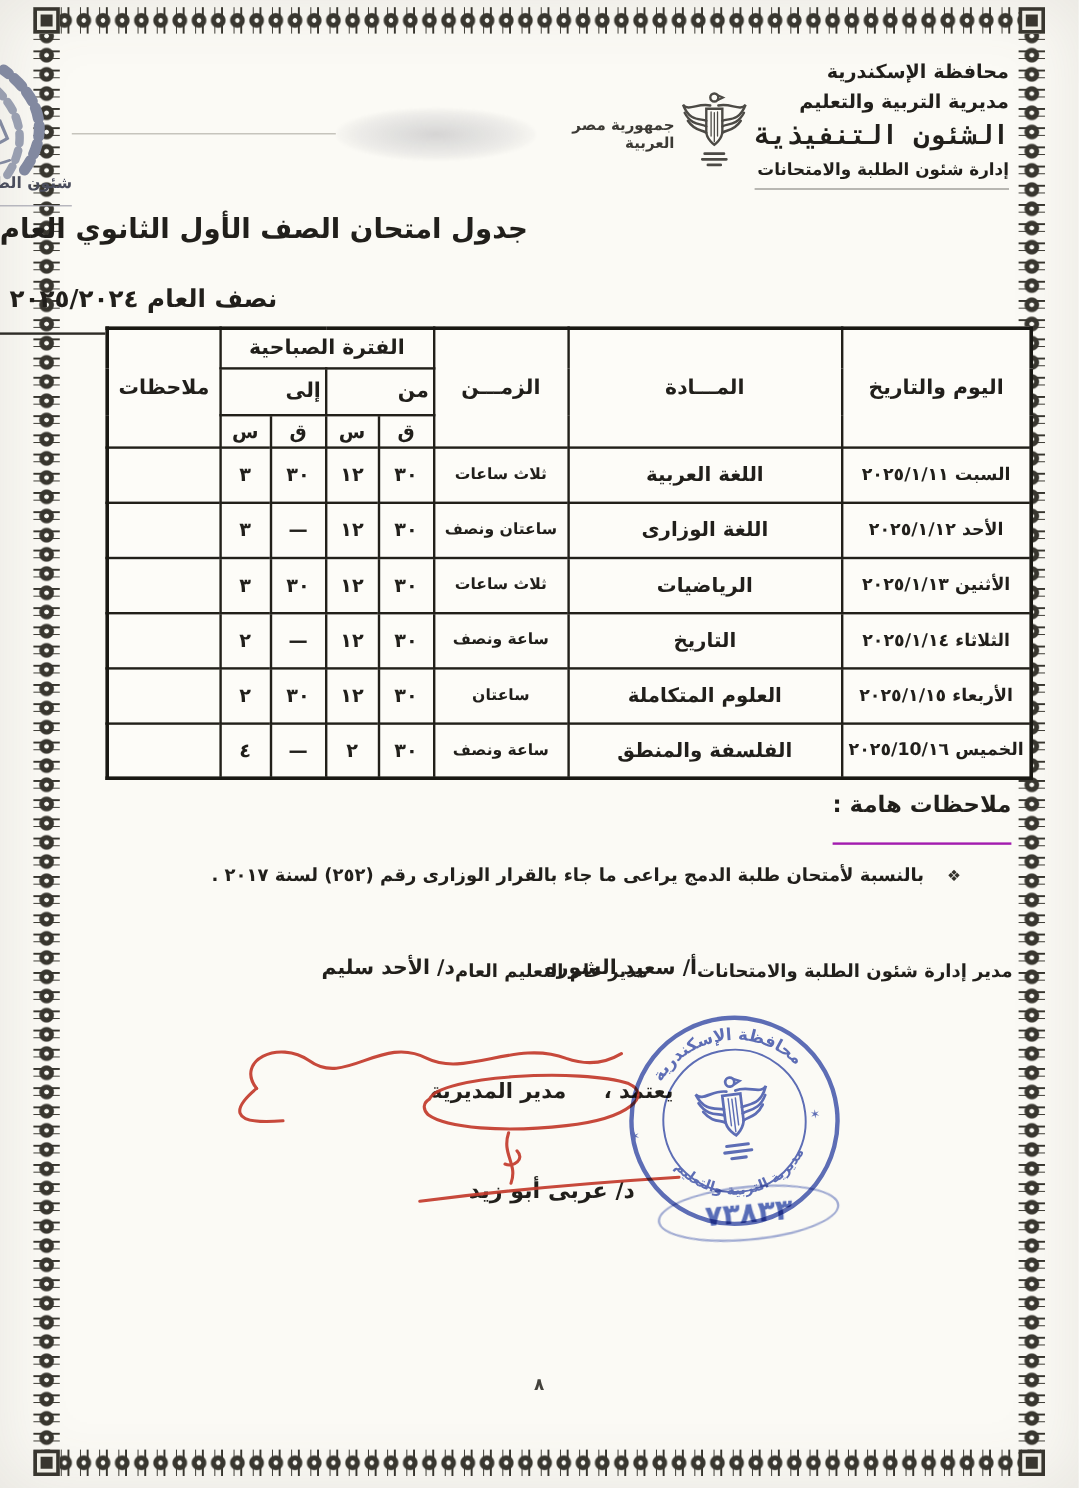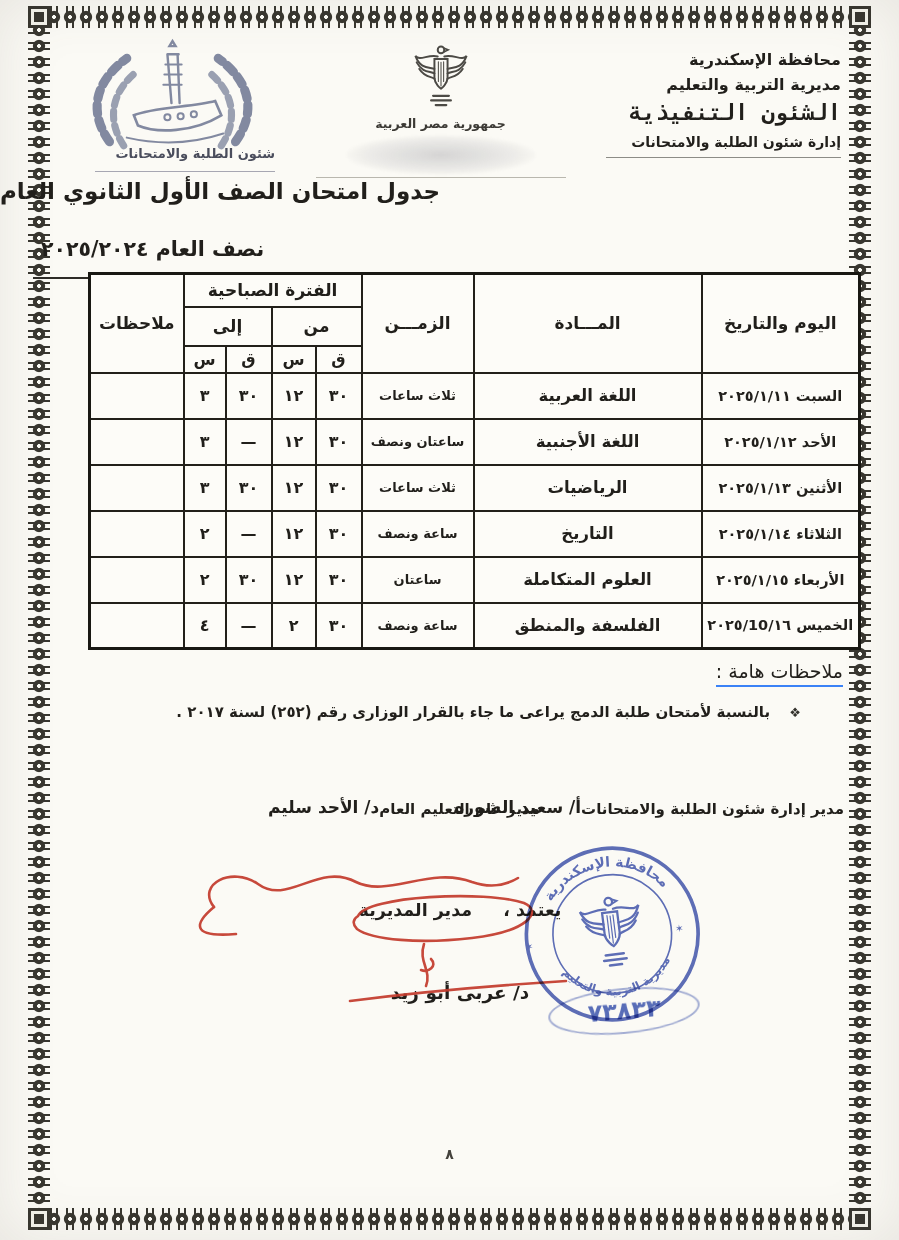--- a/index.html
+++ b/index.html
@@ -28,55 +28,55 @@
     box-shadow:inset 0 0 0 3px #38362f, inset 0 0 0 6px #efeee6;}
   .bc-tl{top:6px;left:28px;} .bc-tr{top:6px;right:28px;}
   .bc-bl{bottom:10px;left:28px;} .bc-br{bottom:10px;right:28px;}
 
   
   .header{position:absolute;top:38px;left:60px;right:58px;height:140px;display:flex;z-index:3;}
   .org-block{width:235px;padding-top:10px;text-align:right;}
   .org-line{font-weight:bold;font-size:16px;line-height:1.55;white-space:nowrap;}
   .org-line.l3{font-size:22px;font-family:Liberation Mono, monospace;}
   .org-line.l4{font-size:14px;border-bottom:1.5px solid #8c8c86;padding-bottom:4px;}
-  .center-block{flex:1;display:flex;flex-direction:column;align-items:center;padding-top:4px;}
+  .center-block{flex:1;display:flex;flex-direction:row;align-items:center;padding-top:4px;}
   .republic{font-size:12.5px;font-weight:bold;margin-top:2px;color:#3c3a35;}
   .smudge{width:190px;height:44px;margin-top:4px;border-radius:50%;
     background:radial-gradient(ellipse at center, rgba(115,115,128,.28), rgba(115,115,128,.10) 55%, transparent 75%);
     filter:blur(1px);}
   .center-line{width:250px;border-bottom:1.5px solid #b9b7ae;margin-top:2px;}
   .logo-block{width:215px;display:flex;flex-direction:column;align-items:flex-start;}
   .logo-caption{font-size:13px;font-weight:bold;color:#4a4d5c;margin-top:-14px;}
   .logo-line{width:180px;border-bottom:1.5px solid #a7a7b2;margin-top:10px;}
 
   
   .title-block{position:absolute;top:178px;left:0;right:0;text-align:left;z-index:3;}
   .title-main{font-size:23px;font-weight:bold;letter-spacing:.5px;}
   .title-sub{display:inline-block;font-size:20.5px;font-weight:bold;margin-top:14px;
-    border-bottom:2.2px solid #2e2c27;padding:0 8px 16px;margin-left:33px;}
+    border-bottom:2.2px solid #2e2c27;padding:0 8px 16px;}
 
   
   .exam-table{position:absolute;top:272px;left:88px;width:770px;z-index:3;
     border-collapse:collapse;table-layout:fixed;direction:rtl;
     border:3px solid #191813;background:#fdfcf8;}
   .exam-table th,.exam-table td{border:2px solid #22201a;font-weight:bold;text-align:center;vertical-align:middle;padding:2px 3px;}
   .exam-table thead th{font-size:17px;}
   .exam-table thead tr:nth-child(1) th{height:33px;}
-  .exam-table thead tr:nth-child(2) th{height:39px;}
+  .exam-table thead tr:nth-child(2) th{height:39px;text-align:right;}
   .exam-table thead tr:nth-child(3) th{height:27px;font-size:16px;}
   .exam-table tbody tr{height:46px;}
   .c-day{font-size:14.5px;text-align:right;padding-right:10px;white-space:nowrap;}
   .c-subj{font-size:16.5px;}
   .c-dur{font-size:13px;}
   .c-num{font-size:16px;}
   .c-note{font-size:14px;}
 
   
   .notes{position:absolute;top:660px;right:56px;left:56px;z-index:3;}
-  .notes-heading{display:inline-block;font-size:19px;font-weight:normal;border-bottom:2px solid #3b82f6;padding-bottom:3px;}
+  .notes-heading{display:inline-block;font-size:19px;font-weight:bold;border-bottom:2px solid #a21caf;padding-bottom:20px;}
   .notes-item{margin-top:16px;padding-right:42px;font-size:15px;font-weight:bold;}
   .notes-bullet{display:inline-block;margin-left:14px;font-size:13px;color:#34322c;}
 
   
   .sig-row{position:absolute;top:778px;left:55px;right:55px;display:flex;z-index:3;}
   .sig-block{display:flex;flex-direction:row;align-items:center;}
   .sig-exams{width:300px;text-align:center;}
   .sig-exec{width:255px;margin-right:6px;}
   .sig-edu{width:240px;margin-right:4px;}
   .sig-title{font-size:15px;font-weight:bold;white-space:nowrap;}
@@ -213,21 +213,21 @@
         <td class="c-subj">اللغة العربية</td>
         <td class="c-dur">ثلاث ساعات</td>
         <td class="c-num">٣٠</td>
         <td class="c-num">١٢</td>
         <td class="c-num">٣٠</td>
         <td class="c-num">٣</td>
         <td class="c-note"></td>
       </tr>
       <tr>
         <td class="c-day">الأحد ٢٠٢٥/١/١٢</td>
-        <td class="c-subj">اللغة الأجنبية</td>
+        <td class="c-subj">اللغة الوزارى</td>
         <td class="c-dur">ساعتان ونصف</td>
         <td class="c-num">٣٠</td>
         <td class="c-num">١٢</td>
         <td class="c-num">—</td>
         <td class="c-num">٣</td>
         <td class="c-note"></td>
       </tr>
       <tr>
         <td class="c-day">الأثنين ٢٠٢٥/١/١٣</td>
         <td class="c-subj">الرياضيات</td>

